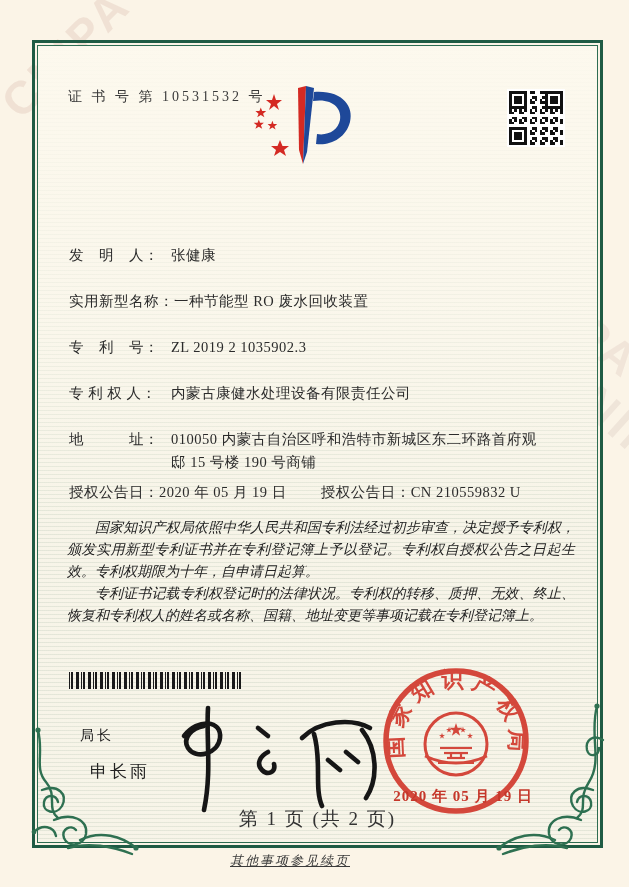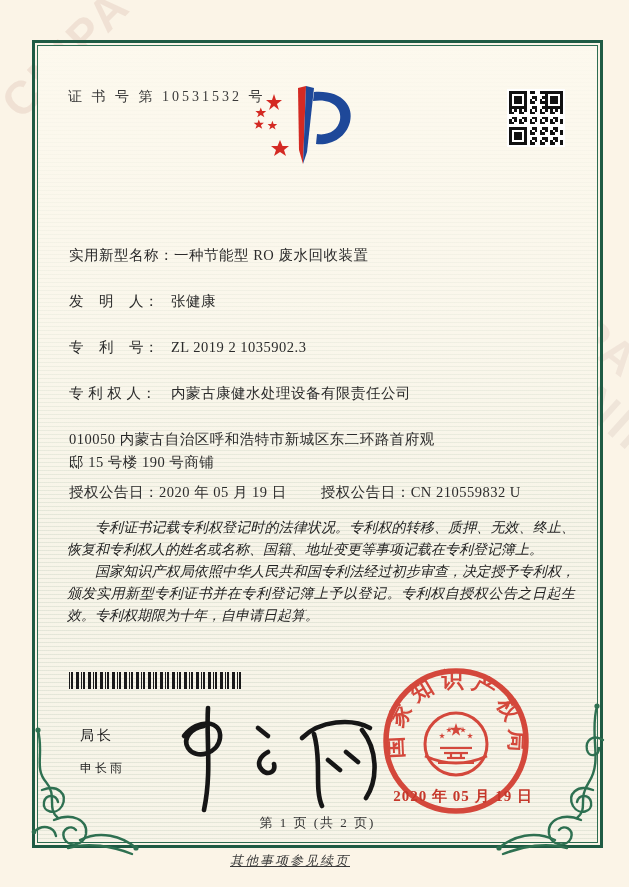--- a/index.html
+++ b/index.html
@@ -49,30 +49,30 @@
              font-size:14px;line-height:22px;color:#222;font-style:italic;
              text-align:justify;}
   .body-text p{margin:0;text-indent:2em;}
 
   .barcode{position:absolute;left:31px;top:626px;height:17px;display:flex;align-items:stretch;}
   .barcode i{display:block;background:#1a1a1a;}
   .barcode s{display:block;background:transparent;}
 
   .sig-title{position:absolute;left:42px;top:681px;font-family:"Liberation Sans",sans-serif;
              font-size:14px;letter-spacing:3px;color:#222;}
-  .sig-name{position:absolute;left:42px;top:714px;font-family:"Liberation Sans",sans-serif;
-            font-size:12px;letter-spacing:3px;color:#222;}
+  .sig-name{position:absolute;left:52px;top:714px;font-family:"Liberation Sans",sans-serif;
+            font-size:17px;letter-spacing:3px;color:#222;}
   .signature{position:absolute;left:118px;top:648px;}
 
   .seal{position:absolute;left:333px;top:610px;opacity:0.93;}
   .seal-date{position:absolute;left:340px;top:741px;width:170px;text-align:center;
              font-size:15px;color:#c5372a;letter-spacing:1px;font-weight:600;}
 
   .page-line{position:absolute;left:0;bottom:10px;width:100%;text-align:center;
-             font-size:13px;color:#333;letter-spacing:2px;}
+             font-size:19px;color:#333;letter-spacing:2px;}
 
   .continuation{position:absolute;left:0;top:852px;width:580px;text-align:center;
                 font-size:13px;font-style:italic;color:#3a3a3a;letter-spacing:2px;z-index:3;text-decoration:underline;}
 
   .ornament{position:absolute;z-index:3;}
   .orn-bl{left:-14px;bottom:-18px;}
   .orn-br{right:-14px;bottom:-18px;transform:scaleX(-1);}
 </style>
 </head>
 <body>
@@ -545,53 +545,54 @@
           <div class="on"></div>
           <div class="on"></div>
           <div></div>
           <div></div>
           <div class="on"></div>
         </div>
 
 
       <div class="fields">
         <div class="field-row">
+          <span class="lab">发　明　人：</span>
+          <span class="val">张健康</span>
+        </div>
+        <div class="field-row">
           <span class="lab">实用新型名称：</span>
           <span class="val">一种节能型 RO 废水回收装置</span>
-        </div>
-        <div class="field-row">
-          <span class="lab">发　明　人：</span>
-          <span class="val">张健康</span>
         </div>
         <div class="field-row">
           <span class="lab">专　利　号：</span>
           <span class="val">ZL 2019 2 1035902.3</span>
         </div>
         <div class="field-row">
           <span class="lab">专 利 权 人：</span>
           <span class="val">内蒙古康健水处理设备有限责任公司</span>
         </div>
         <div class="field-row row-addr">
+          <span class="lab">地　　　址：</span>
           <span class="val" style="max-width:372px;">010050 内蒙古自治区呼和浩特市新城区东二环路首府观邸 15 号楼 190 号商铺</span>
         </div>
         <div class="row-grant">
           <span class="pair">
             <span>授权公告日：</span>
             <span>2020 年 05 月 19 日</span>
           </span>
           <span class="pair pair2">
             <span>授权公告日：</span>
             <span>CN 210559832 U</span>
           </span>
         </div>
       </div>
 
       <div class="body-text">
+        <p>国家知识产权局依照中华人民共和国专利法经过初步审查，决定授予专利权，颁发实用新型专利证书并在专利登记簿上予以登记。专利权自授权公告之日起生效。专利权期限为十年，自申请日起算。</p>
         <p>专利证书记载专利权登记时的法律状况。专利权的转移、质押、无效、终止、恢复和专利权人的姓名或名称、国籍、地址变更等事项记载在专利登记簿上。</p>
-        <p>国家知识产权局依照中华人民共和国专利法经过初步审查，决定授予专利权，颁发实用新型专利证书并在专利登记簿上予以登记。专利权自授权公告之日起生效。专利权期限为十年，自申请日起算。</p>
       </div>
 
       <div class="barcode" id="barcode">
           <i style="width: 1px;"></i>
           <s style="width: 1px;"></s>
           <i style="width: 2px;"></i>
           <s style="width: 3px;"></s>
           <i style="width: 3px;"></i>
           <s style="width: 2px;"></s>
           <i style="width: 1px;"></i>

